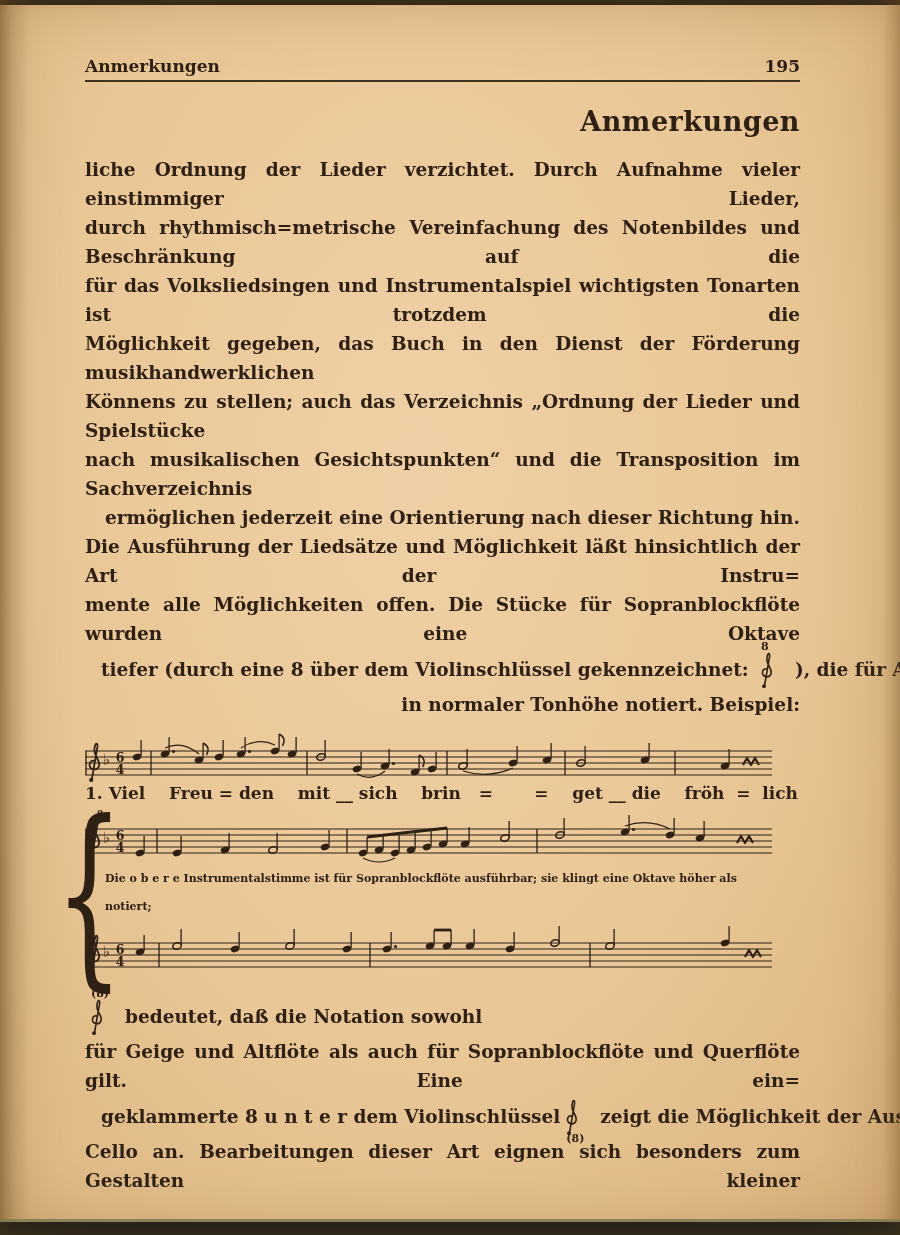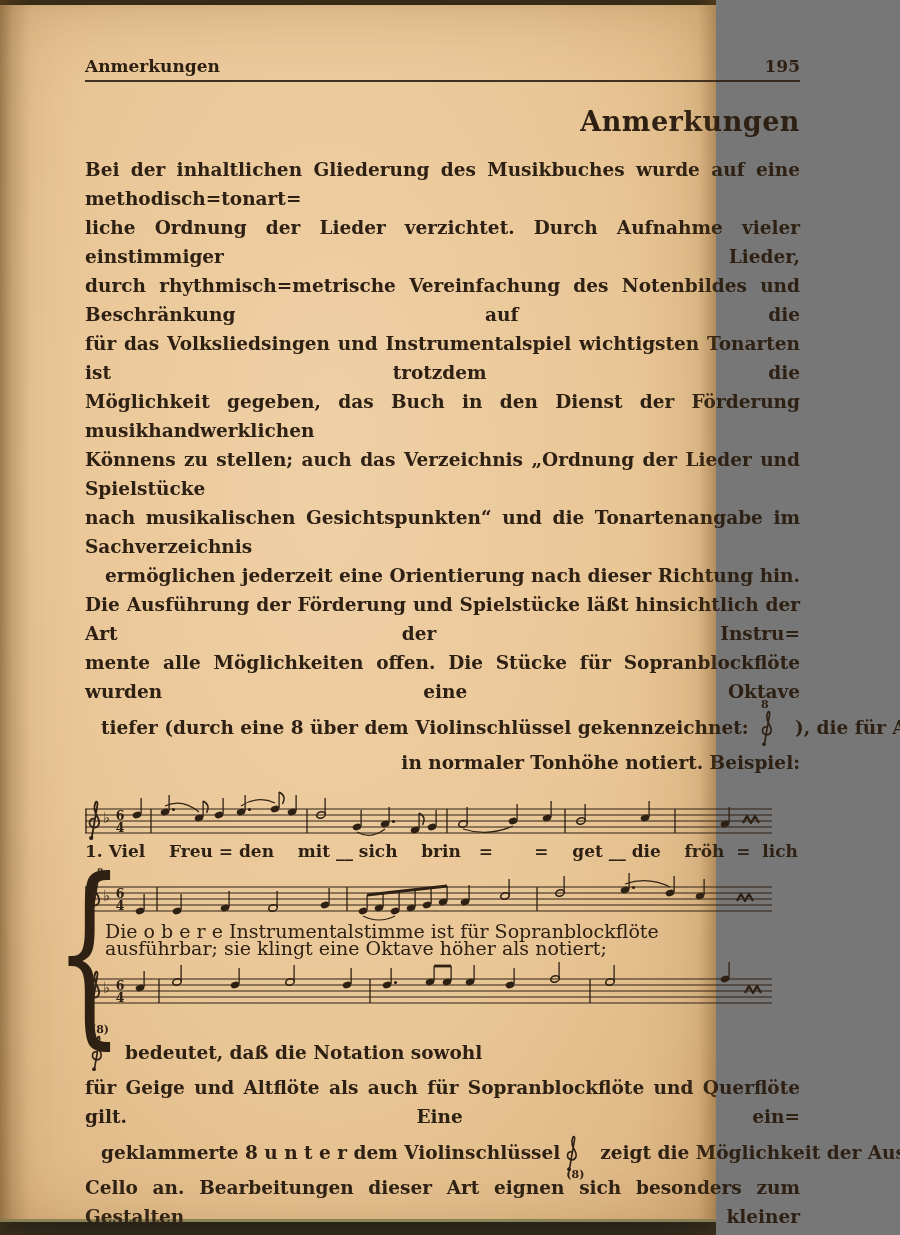--- a/index.html
+++ b/index.html
@@ -1,19 +1,19 @@
 <!DOCTYPE html>
 <html><head>
 <meta charset="utf-8">
 <style>
   :root{ --ink:#2e2114; --paper:#e9c69a; }
   html,body{margin:0;padding:0;}
   body{width:900px;height:1235px;overflow:hidden;background:#777;}
   .page{
-    position:relative;width:716px;height:1235px;
+    position:relative;width:900px;height:1235px;
     background:
       radial-gradient(ellipse at 46% 38%, #efd0a6 0%, #e9c696 55%, #e0ba88 82%, #d5ab77 100%);
     font-family:"DejaVu Serif", serif;
     color:var(--ink);
   }
   .page::after{
     content:"";position:absolute;inset:0;pointer-events:none;
     box-shadow:inset 0 0 70px rgba(115,78,30,.30), inset 0 0 14px rgba(115,78,30,.18);
   }
   .edge-top{position:absolute;top:0;left:0;right:0;height:5px;background:#2b2517;}
@@ -46,21 +46,21 @@
   .clefpath{fill:none;stroke:var(--ink);stroke-width:1.8;stroke-linecap:round;}
   .clefdot{fill:var(--ink);}
 
   .music{margin-top:12px;width:687px;position:relative;}
   .music svg.staff{display:block;width:687px;height:54px;overflow:visible;}
   .lyrics{height:22px;line-height:20px;font-size:17px;font-weight:700;white-space:pre;margin:-2px 0 4px 0;}
   .system2{position:relative;margin-top:2px;}
   .brace{position:absolute;left:-30px;top:-4px;height:180px;width:26px;
     font-size:196px;line-height:178px;font-weight:400;transform:scaleX(.55);transform-origin:left center;
     font-family:"DejaVu Serif",serif;color:var(--ink);}
-  .notetext{padding:2px 0 2px 20px;font-size:19px;font-weight:400;line-height:17px;}
+  .notetext{padding:2px 0 2px 20px;font-size:11px;font-weight:700;line-height:28px;}
 </style>
 </head>
 <body>
 
 <div class="page">
   <div class="edge-top"></div>
   <div class="edge-left"></div>
   <div class="edge-right"></div>
   <div class="edge-bottom"></div>
 
@@ -68,32 +68,31 @@
 
     <div class="header">
       <span>Anmerkungen</span>
       <span>195</span>
     </div>
     <div class="rule"></div>
 
     <div class="title">Anmerkungen</div>
 
     <div class="para">
-      <div class="jline">Bei der inhaltlichen Gliederung des Musikbuches wurde auf eine methodisch=tonart=</div>
       <div class="jline">liche Ordnung der Lieder verzichtet. Durch Aufnahme vieler einstimmiger Lieder,</div>
       <div class="jline">durch rhythmisch=metrische Vereinfachung des Notenbildes und Beschränkung auf die</div>
       <div class="jline">für das Volksliedsingen und Instrumentalspiel wichtigsten Tonarten ist trotzdem die</div>
       <div class="jline">Möglichkeit gegeben, das Buch in den Dienst der Förderung musikhandwerklichen</div>
       <div class="jline">Könnens zu stellen; auch das Verzeichnis „Ordnung der Lieder und Spielstücke</div>
-      <div class="jline">nach musikalischen Gesichtspunkten“ und die Tonartenangabe im Sachverzeichnis</div>
+      <div class="jline">nach musikalischen Gesichtspunkten“ und die Transposition im Sachverzeichnis</div>
       <div class="lline">ermöglichen jederzeit eine Orientierung nach dieser Richtung hin.</div>
     </div>
 
     <div class="para tight">
-      <div class="jline">Die Ausführung der Förderung und Spielstücke läßt hinsichtlich der Art der Instru=</div>
+      <div class="jline">Die Ausführung der Liedsätze und Möglichkeit läßt hinsichtlich der Art der Instru=</div>
       <div class="jline">mente alle Möglichkeiten offen. Die Stücke für Sopranblockflöte wurden eine Oktave</div>
       <div class="composed">
         <span class="seg">tiefer (durch eine 8 über dem Violinschlüssel gekennzeichnet: </span>
         <span class="inline-clef">
           <span class="clef-mark sup">8</span>
           <svg viewBox="0 2 14 40">
               <path class="clefpath" d="M4.6 40.5 L10.4 7.2 C10.9 4.2 9.6 2.4 8.5 4.6 C7.4 6.8 7.2 10 7.9 13.1 C8.7 16.6 11.2 19.3 12 22.7 C12.9 26.5 10.9 29.6 7.6 29.6 C4.3 29.6 2.1 27 2.6 24.1 C3 21.5 5.3 20 7.3 20.9"></path>
               <circle class="clefdot" cx="4.2" cy="40" r="2.1"></circle>
             </svg>
         </span>

